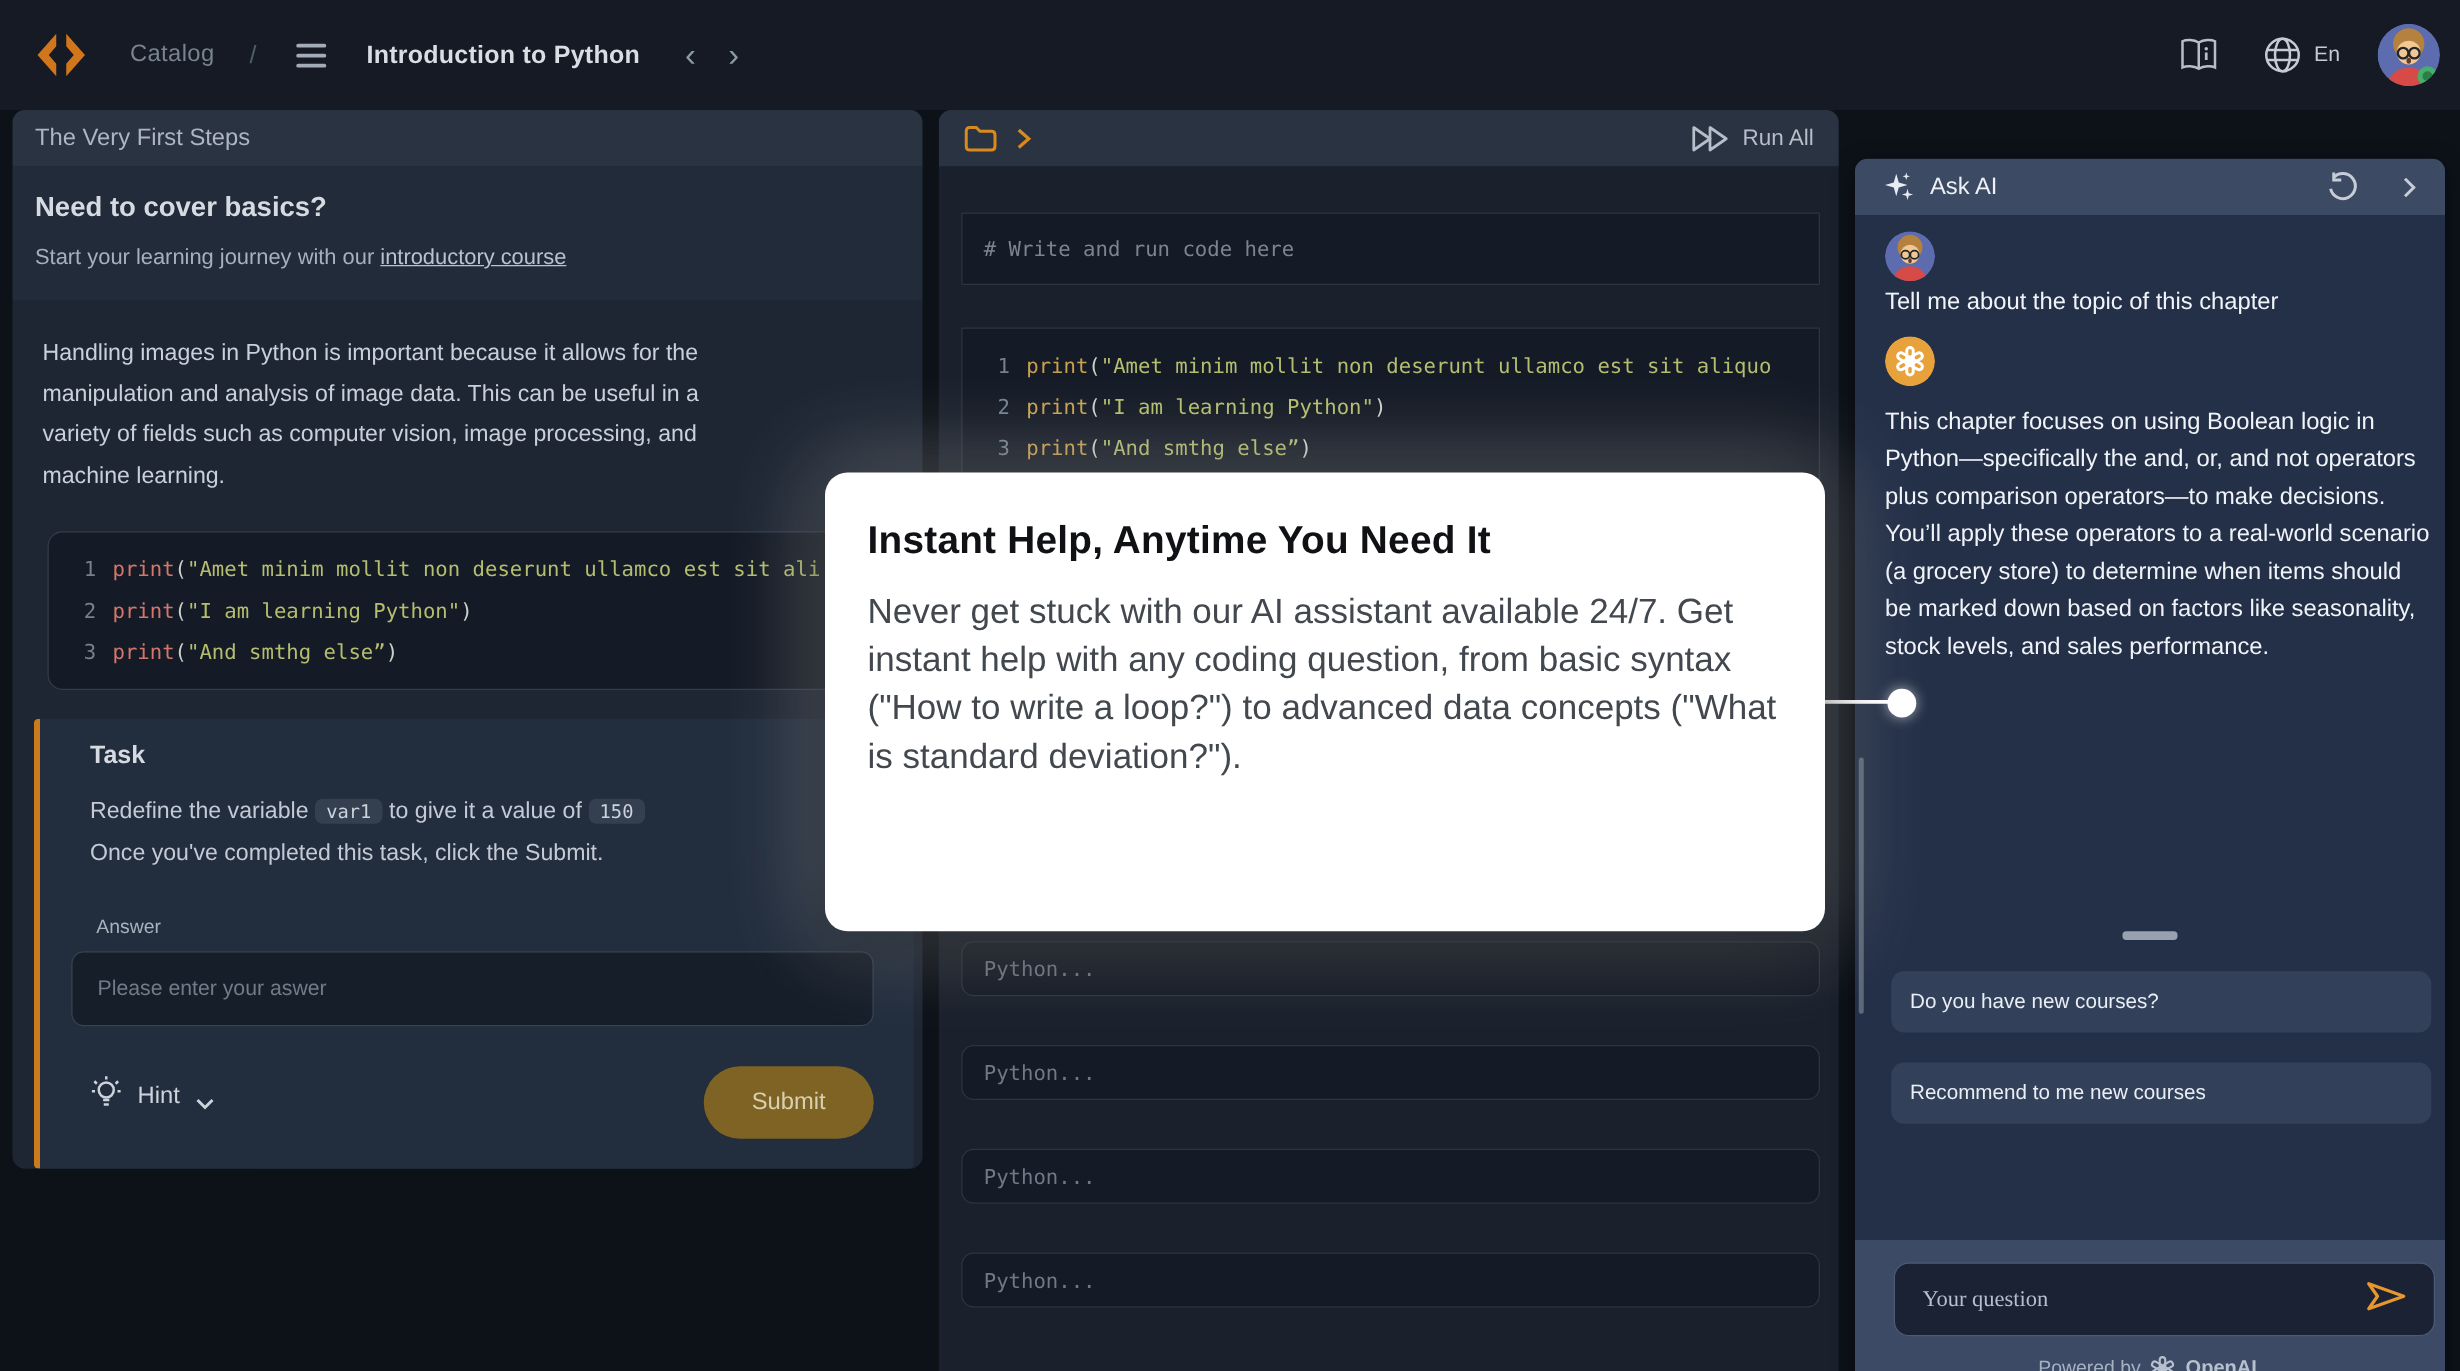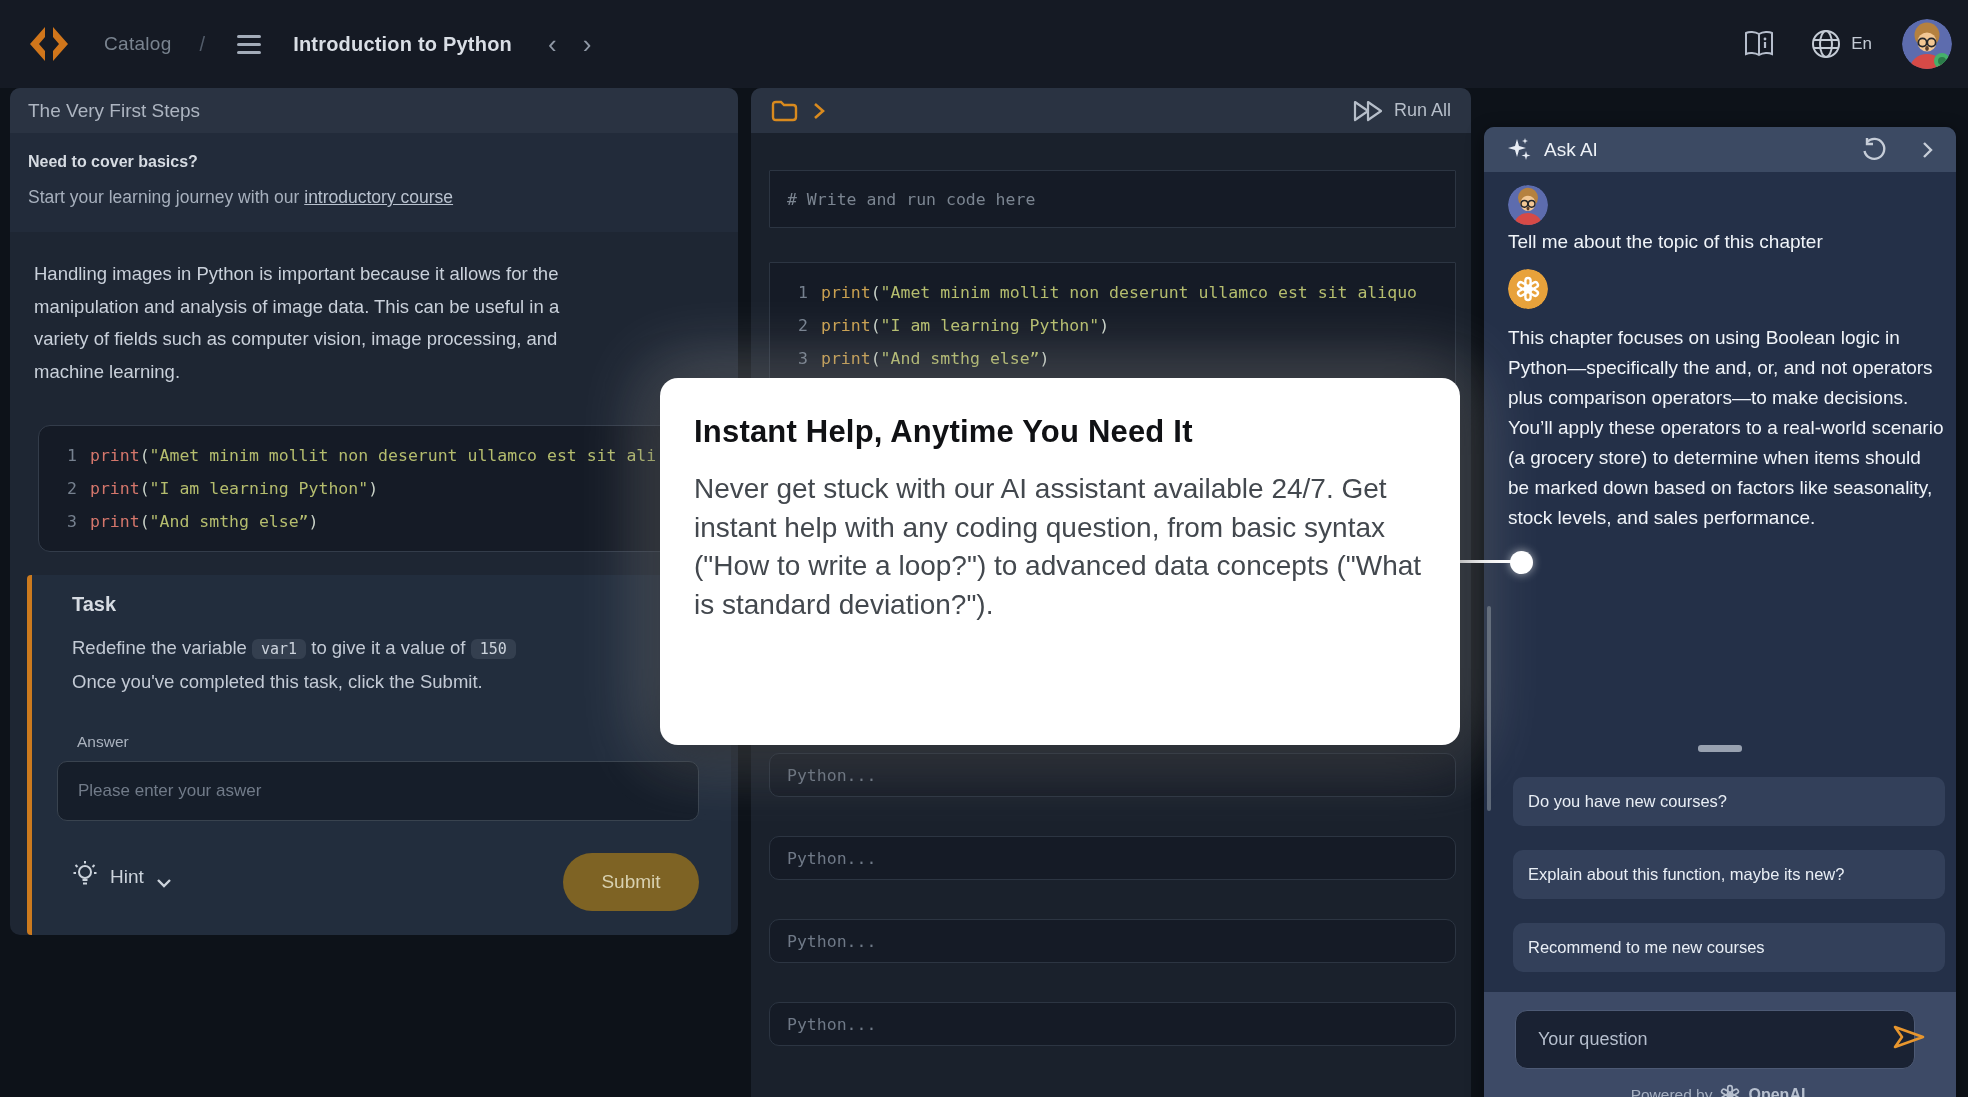--- a/index.html
+++ b/index.html
@@ -23,21 +23,21 @@
   .nav-globe { margin-right:10px; }
   .nav-lang { font-size:17px; color:#c4cbd5; margin-right:30px; cursor:pointer; }
   .nav-avatar { width:50px; height:50px; border-radius:50%; overflow:hidden; margin-right:16px; cursor:pointer; position:relative; }
 
   
   .panel-header { height:45px; background:#2a3342; display:flex; align-items:center; }
 
   #lesson-panel { position:absolute; left:10px; top:88px; width:728px; height:847px; background:#1e2633; border-radius:10px; overflow:hidden; }
   #lesson-panel .panel-header { padding-left:18px; font-size:19px; color:#adb5c1; }
   .basics-card { background:#222b3a; padding:20px 18px 24px 18px; }
-  .basics-heading { font-size:16px; font-weight:bold; color:#d6dbe2; }
+  .basics-heading { font-size:22px; font-weight:bold; color:#d6dbe2; }
   .basics-line { margin-top:16px; font-size:17.5px; color:#a7b0bd; }
   .basics-line a { color:#b9c2cf; text-decoration:underline; cursor:pointer; }
   .intro-par { margin:26px 18px 0 24px; width:548px; font-size:18.5px; line-height:32.5px; color:#c9d0da; }
 
   .code-block { background:#151b26; border:1px solid #333c4a; border-radius:12px; font-size:16.5px; line-height:33px; }
   .code-line { display:flex; white-space:pre; overflow:hidden; }
   .ln { min-width:22px; text-align:right; margin-right:13px; color:#76818f; flex:none; }
   .str { color:#b5bd6e; } .par { color:#c9d2c8; }
   .code-left { position:absolute; left:28px; top:337px; width:684px; padding:13px 16px; }
   .code-left .kw { color:#d4766b; }
@@ -70,21 +70,21 @@
   .askai-title { margin-left:12px; font-size:19px; color:#edf1f6; }
   .askai-actions { margin-left:auto; display:flex; align-items:center; gap:34px; }
   .chat-avatar { position:absolute; left:24px; width:40px; height:40px; border-radius:50%; overflow:hidden; }
   .user-msg { position:absolute; left:24px; top:104px; width:434px; font-size:19px; color:#f0f4f9; }
   .ai-msg { position:absolute; left:24px; top:196px; width:436px; font-size:19px; line-height:30px; color:#f0f4f9; }
   .ai-scrollbar { position:absolute; left:3px; top:479px; width:4px; height:205px; background:#5d6878; border-radius:2px; cursor:grab; }
   .resize-handle { position:absolute; left:214px; top:618px; width:44px; height:7px; background:#98a1b0; border-radius:3px; cursor:row-resize; }
   #suggestions { position:absolute; left:29px; top:650px; width:432px; display:flex; flex-direction:column; gap:24px; }
   .chip { height:49px; background:#33405a; border-radius:10px; display:flex; align-items:center; padding-left:15px; font-size:16.5px; color:#e9eef5; cursor:pointer; }
   .askai-footer { position:absolute; left:0; top:865px; width:472px; height:133px; background:#3d4a66; }
-  .question-input { position:absolute; left:31px; top:18px; width:400px; height:59px; background:#1a2233; border:1px solid #4d5a75; border-radius:12px; color:#dfe5ee; font-size:18px; padding:0 58px 0 22px; outline:none; font-family:Liberation Sans, sans-serif; }
+  .question-input { position:absolute; left:31px; top:18px; width:433px; height:59px; background:#1a2233; border:1px solid #4d5a75; border-radius:12px; color:#dfe5ee; font-size:18px; padding:0 58px 0 22px; outline:none; font-family:Liberation Serif, serif; }
   .question-input::placeholder { color:#b6bfce; }
   .send-btn { position:absolute; left:408px; top:32px; cursor:pointer; }
   .powered-row { position:absolute; left:0; top:92px; width:468px; display:flex; align-items:center; justify-content:center; gap:7px; color:#a7b1c2; font-size:15.5px; }
   .openai-label { font-size:16px; font-weight:bold; color:#b7c0cf; }
 
   
   #tooltip { position:absolute; left:660px; top:378px; width:800px; height:367px; background:#ffffff; border-radius:18px; z-index:60; padding:36px 34px 0 34px; box-shadow:0 10px 50px rgba(0,0,0,.5), 0 0 70px 10px rgba(255,255,255,.30); }
   .tooltip-title { font-size:31px; font-weight:bold; color:#101114; letter-spacing:.2px; }
   .tooltip-body { margin-top:20px; width:732px; font-size:28px; line-height:38.5px; color:#43484e; }
   #connector-line { position:absolute; left:1450px; top:560px; width:64px; height:3px; background:#ffffff; z-index:59; }
@@ -266,21 +266,20 @@
         </g>
     </svg>
   </div>
   <div class="ai-msg">This chapter focuses on using Boolean logic in Python—specifically the and, or, and not operators plus comparison operators—to make decisions. You’ll apply these operators to a real-world scenario (a grocery store) to determine when items should be marked down based on factors like seasonality, stock levels, and sales performance.</div>
 
   <div class="ai-scrollbar"></div>
   <div class="resize-handle"></div>
 
   <div id="suggestions">
       <div class="chip">Do you have new courses?</div>
-      <div class="chip">Explain about this function, maybe its new?</div>
       <div class="chip">Recommend to me new courses</div>
     </div>
 
   <div class="askai-footer">
     <input class="question-input" placeholder="Your question" style="">
     <svg class="send-btn" width="34" height="26" viewBox="0 0 34 26">
       <path d="M3 23 L31 13 L3 3 L10 13 Z" fill="none" stroke="#e8962e" stroke-width="2.6" stroke-linejoin="round"></path>
     </svg>
     <div class="powered-row">
       <span>Powered by</span>

